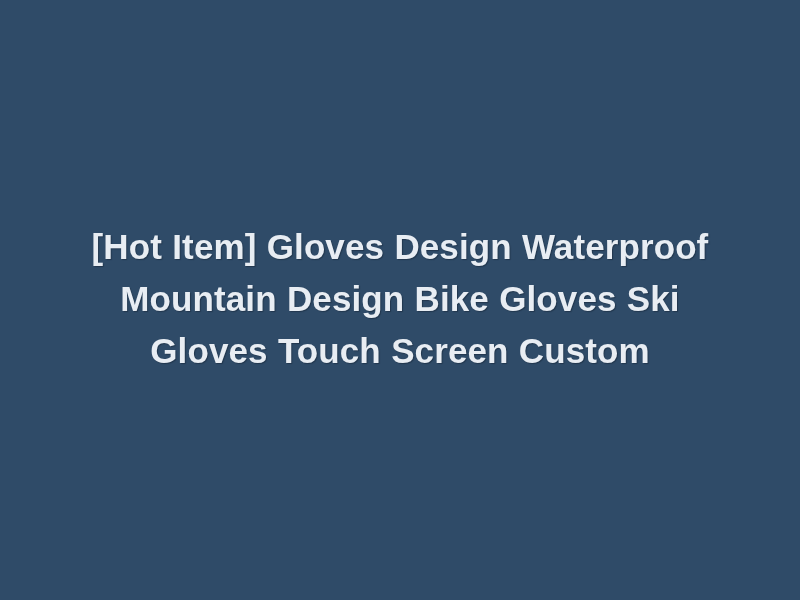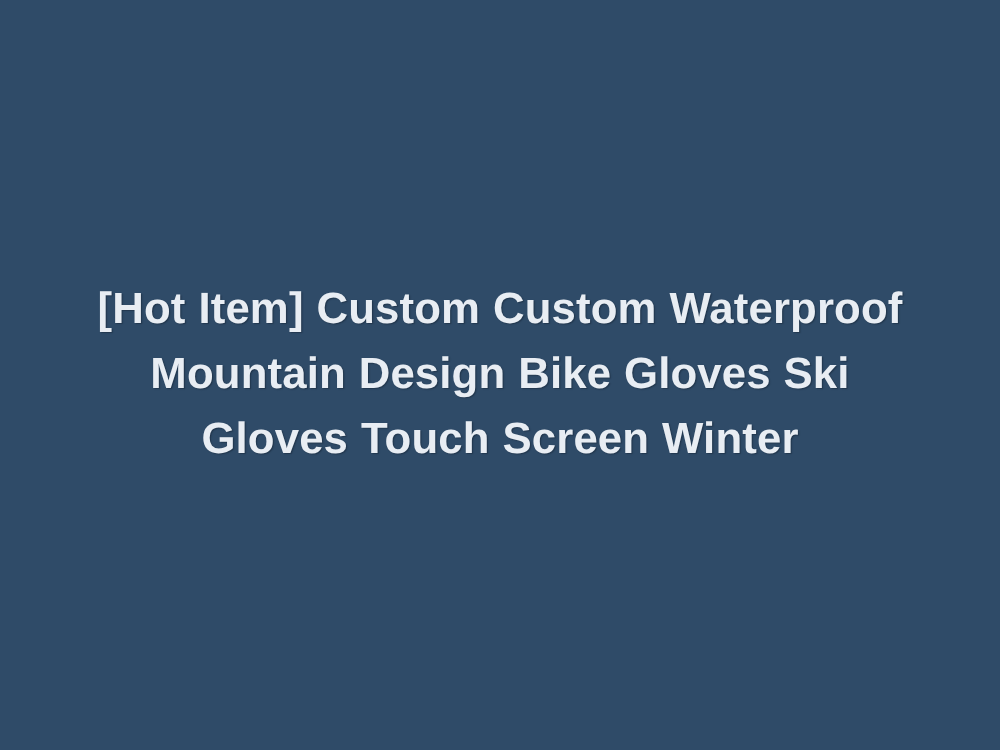--- a/index.html
+++ b/index.html
@@ -57,20 +57,20 @@
   }
 </style>
 </head>
 <body style="background: rgb(47, 75, 104);">
 
 <div id="product-card" style="background: rgb(47, 75, 104);">
 
   <div id="title-block">
 
     <h1 id="product-title" style="color: rgb(232, 237, 243); text-shadow: rgba(18, 32, 46, 0.45) 1px 1px 1px;">
-      <span class="title-line">[Hot Item] Custom Custom Waterproof</span>
+      <span class="title-line">[Hot Item] Gloves Design Waterproof</span>
       <span class="title-line">Mountain Design Bike Gloves Ski</span>
-      <span class="title-line">Gloves Touch Screen Winter</span>
+      <span class="title-line">Gloves Touch Screen Custom</span>
     </h1>
 
   </div>
 
 </div>
 
 </body></html>

